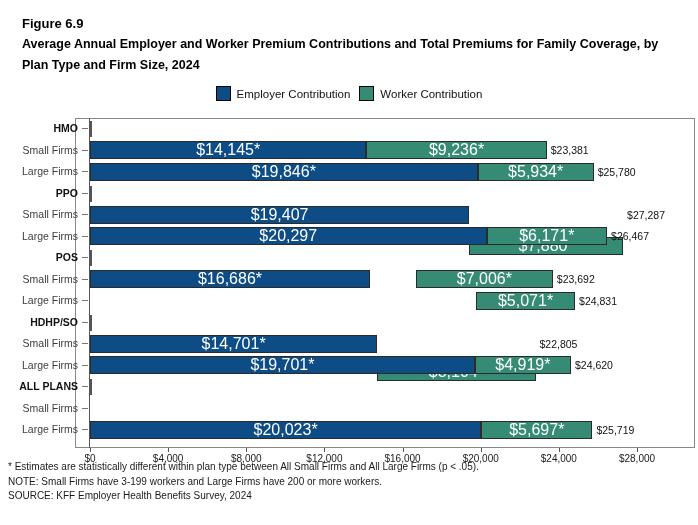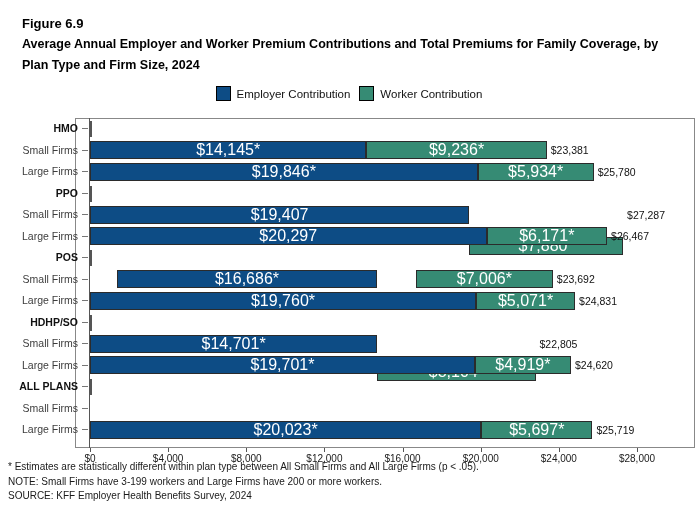--- a/index.html
+++ b/index.html
@@ -292,36 +292,33 @@
     </div>
     <div class="row group">
       <div class="row-label">POS</div>
       <div class="tickmark"></div>
       <div class="group-stub"></div>
     </div>
     <div class="row">
       <div class="row-label">Small Firms</div>
       <div class="tickmark"></div>
       <div class="bar-wrap" style="width: 462.84px;">
-        <div class="seg employer" style="width: 260px; background: rgb(13, 76, 133); margin-left: 27px;">
+        <div class="seg employer" style="width: 280px; background: rgb(13, 76, 133);">
           <span class="seg-label">$16,686*</span>
         </div>
         <div class="seg worker" style="left: 325.973px; width: 136.867px; background: rgb(54, 139, 116);">
           <span class="seg-label">$7,006*</span>
         </div>
         <div class="total-label" style="left: 462.84px;">$23,692</div>
       </div>
     </div>
     <div class="row">
       <div class="row-label">Large Firms</div>
       <div class="tickmark"></div>
       <div class="bar-wrap" style="width: 485.091px;">
-        <div class="seg employer" style="width: 386.026px; background: rgb(13, 76, 133);">
-          <span class="seg-label">$19,760*</span>
-        </div>
         <div class="seg worker" style="left: 386.026px; width: 99.0656px; background: rgb(54, 139, 116);">
           <span class="seg-label">$5,071*</span>
         </div>
         <div class="total-label" style="left: 485.091px;">$24,831</div>
       </div>
     </div>
     <div class="row group">
       <div class="row-label">HDHP/SO</div>
       <div class="tickmark"></div>
       <div class="group-stub"></div>

